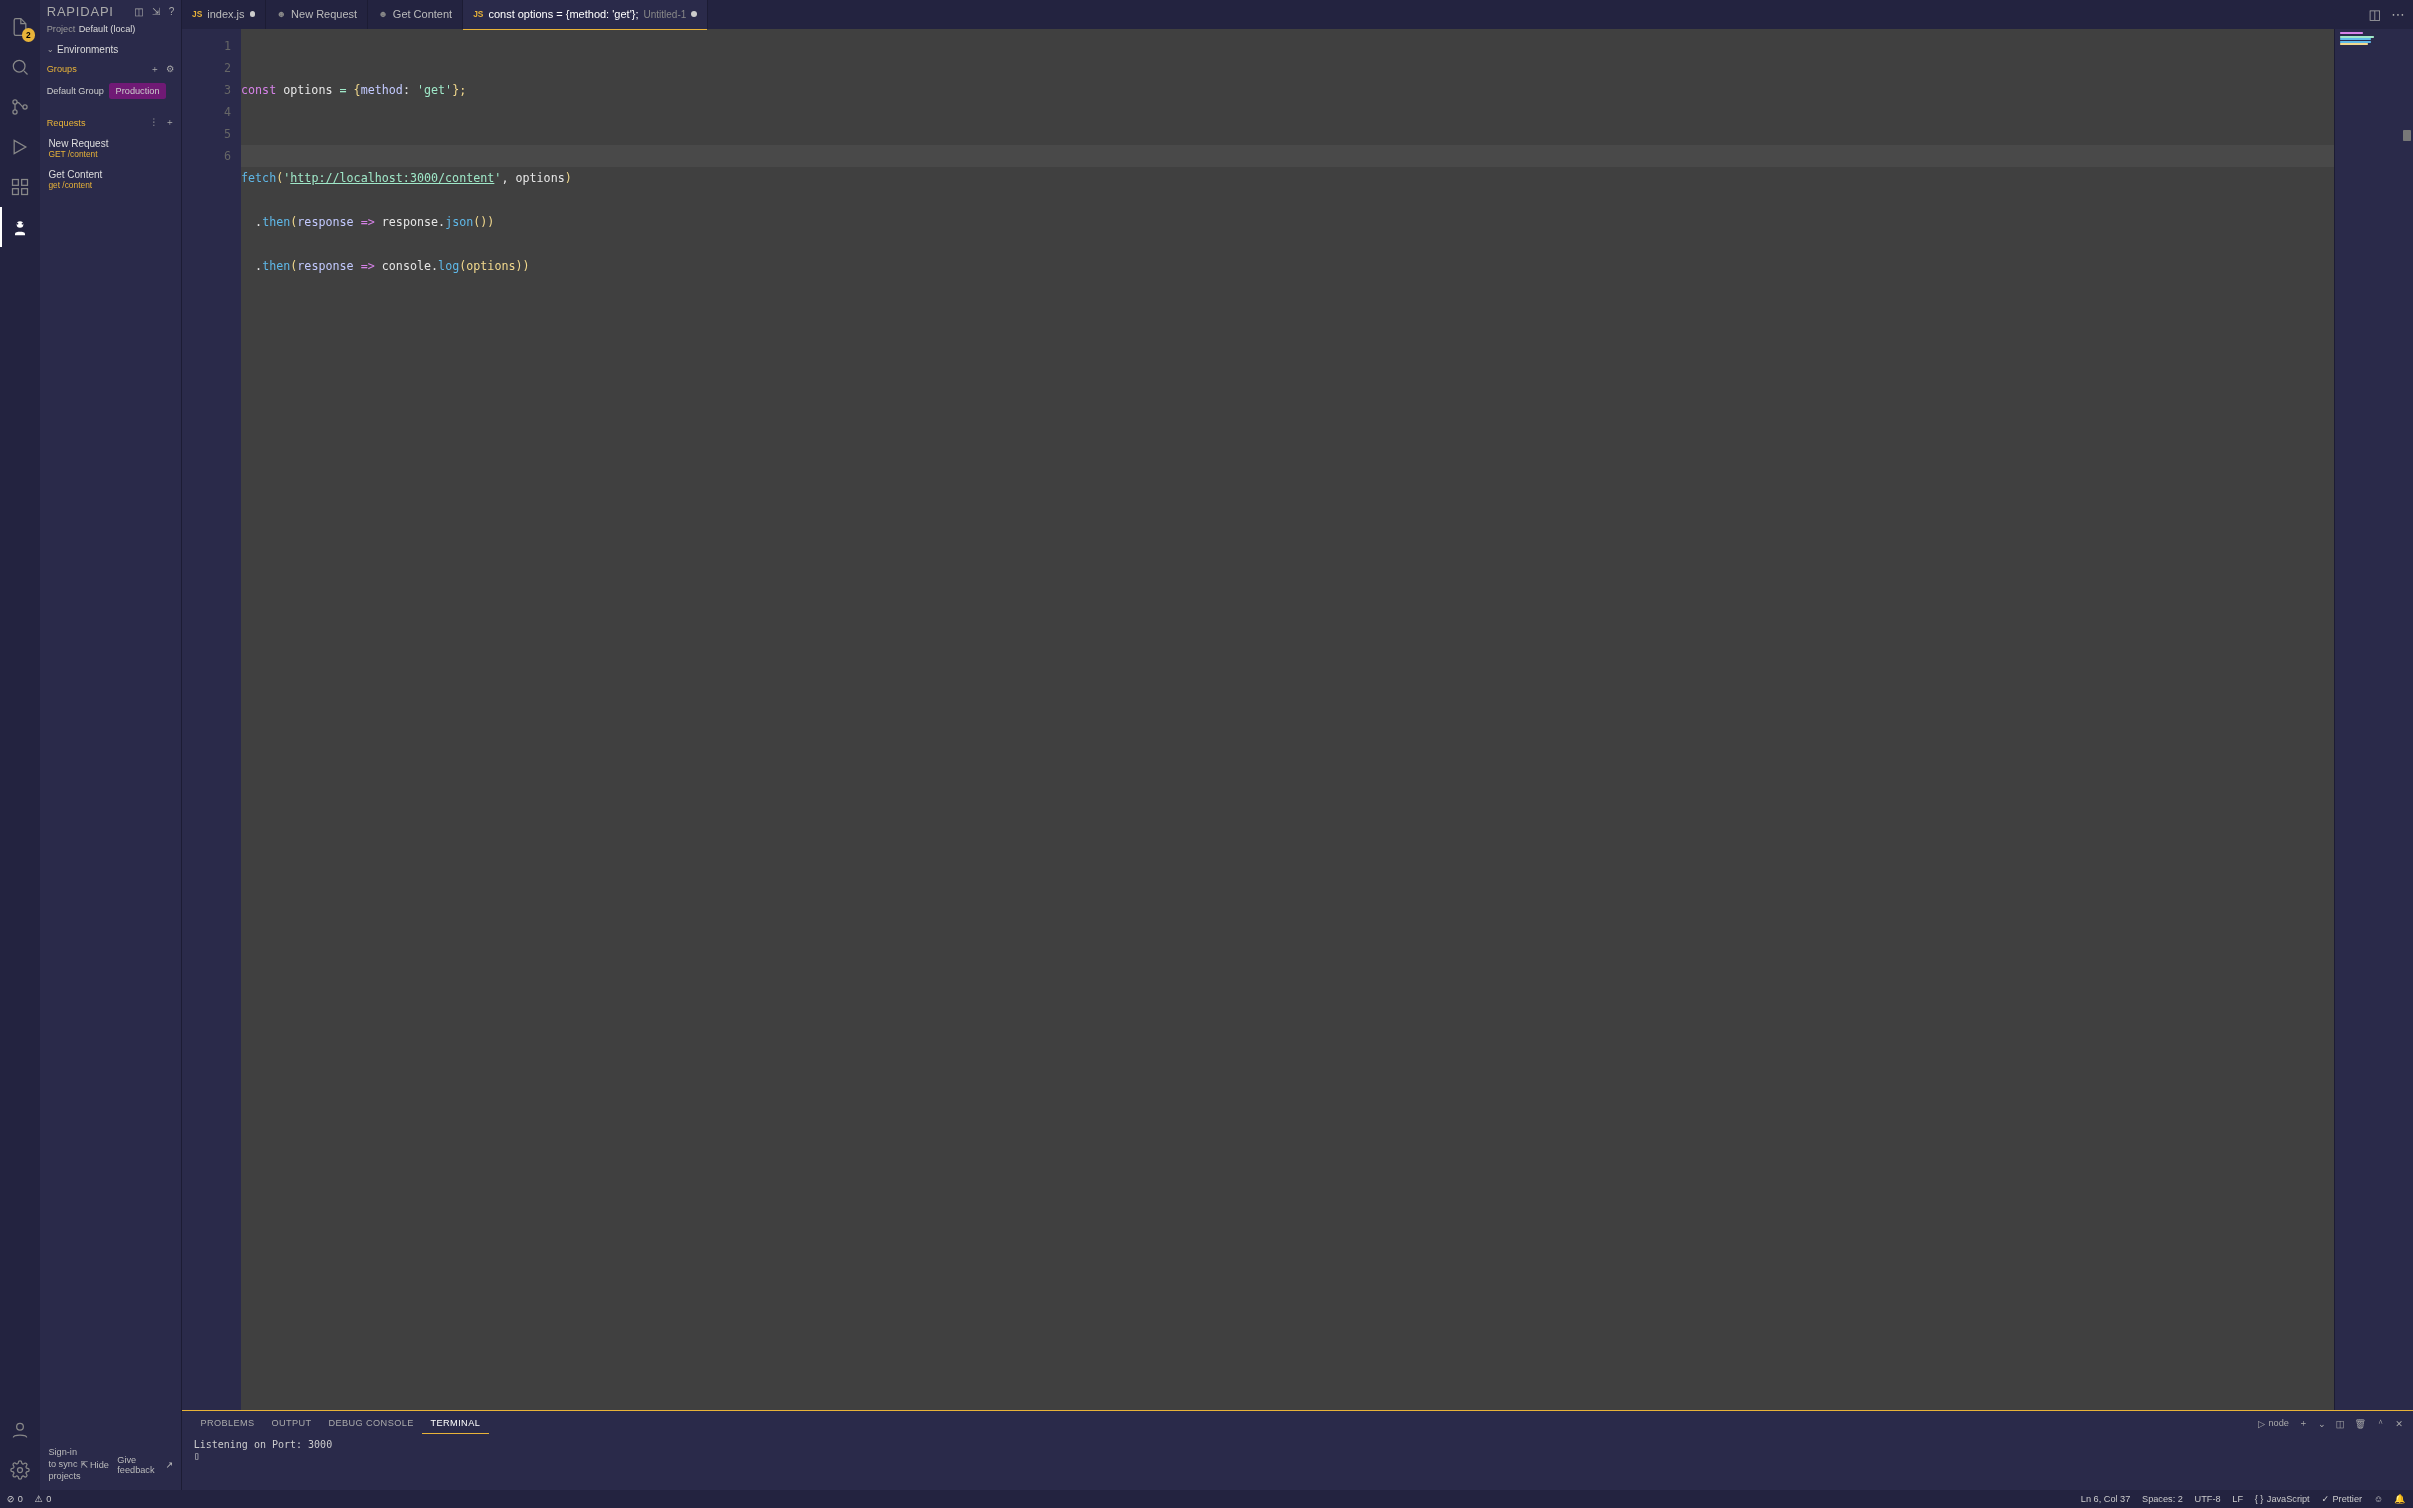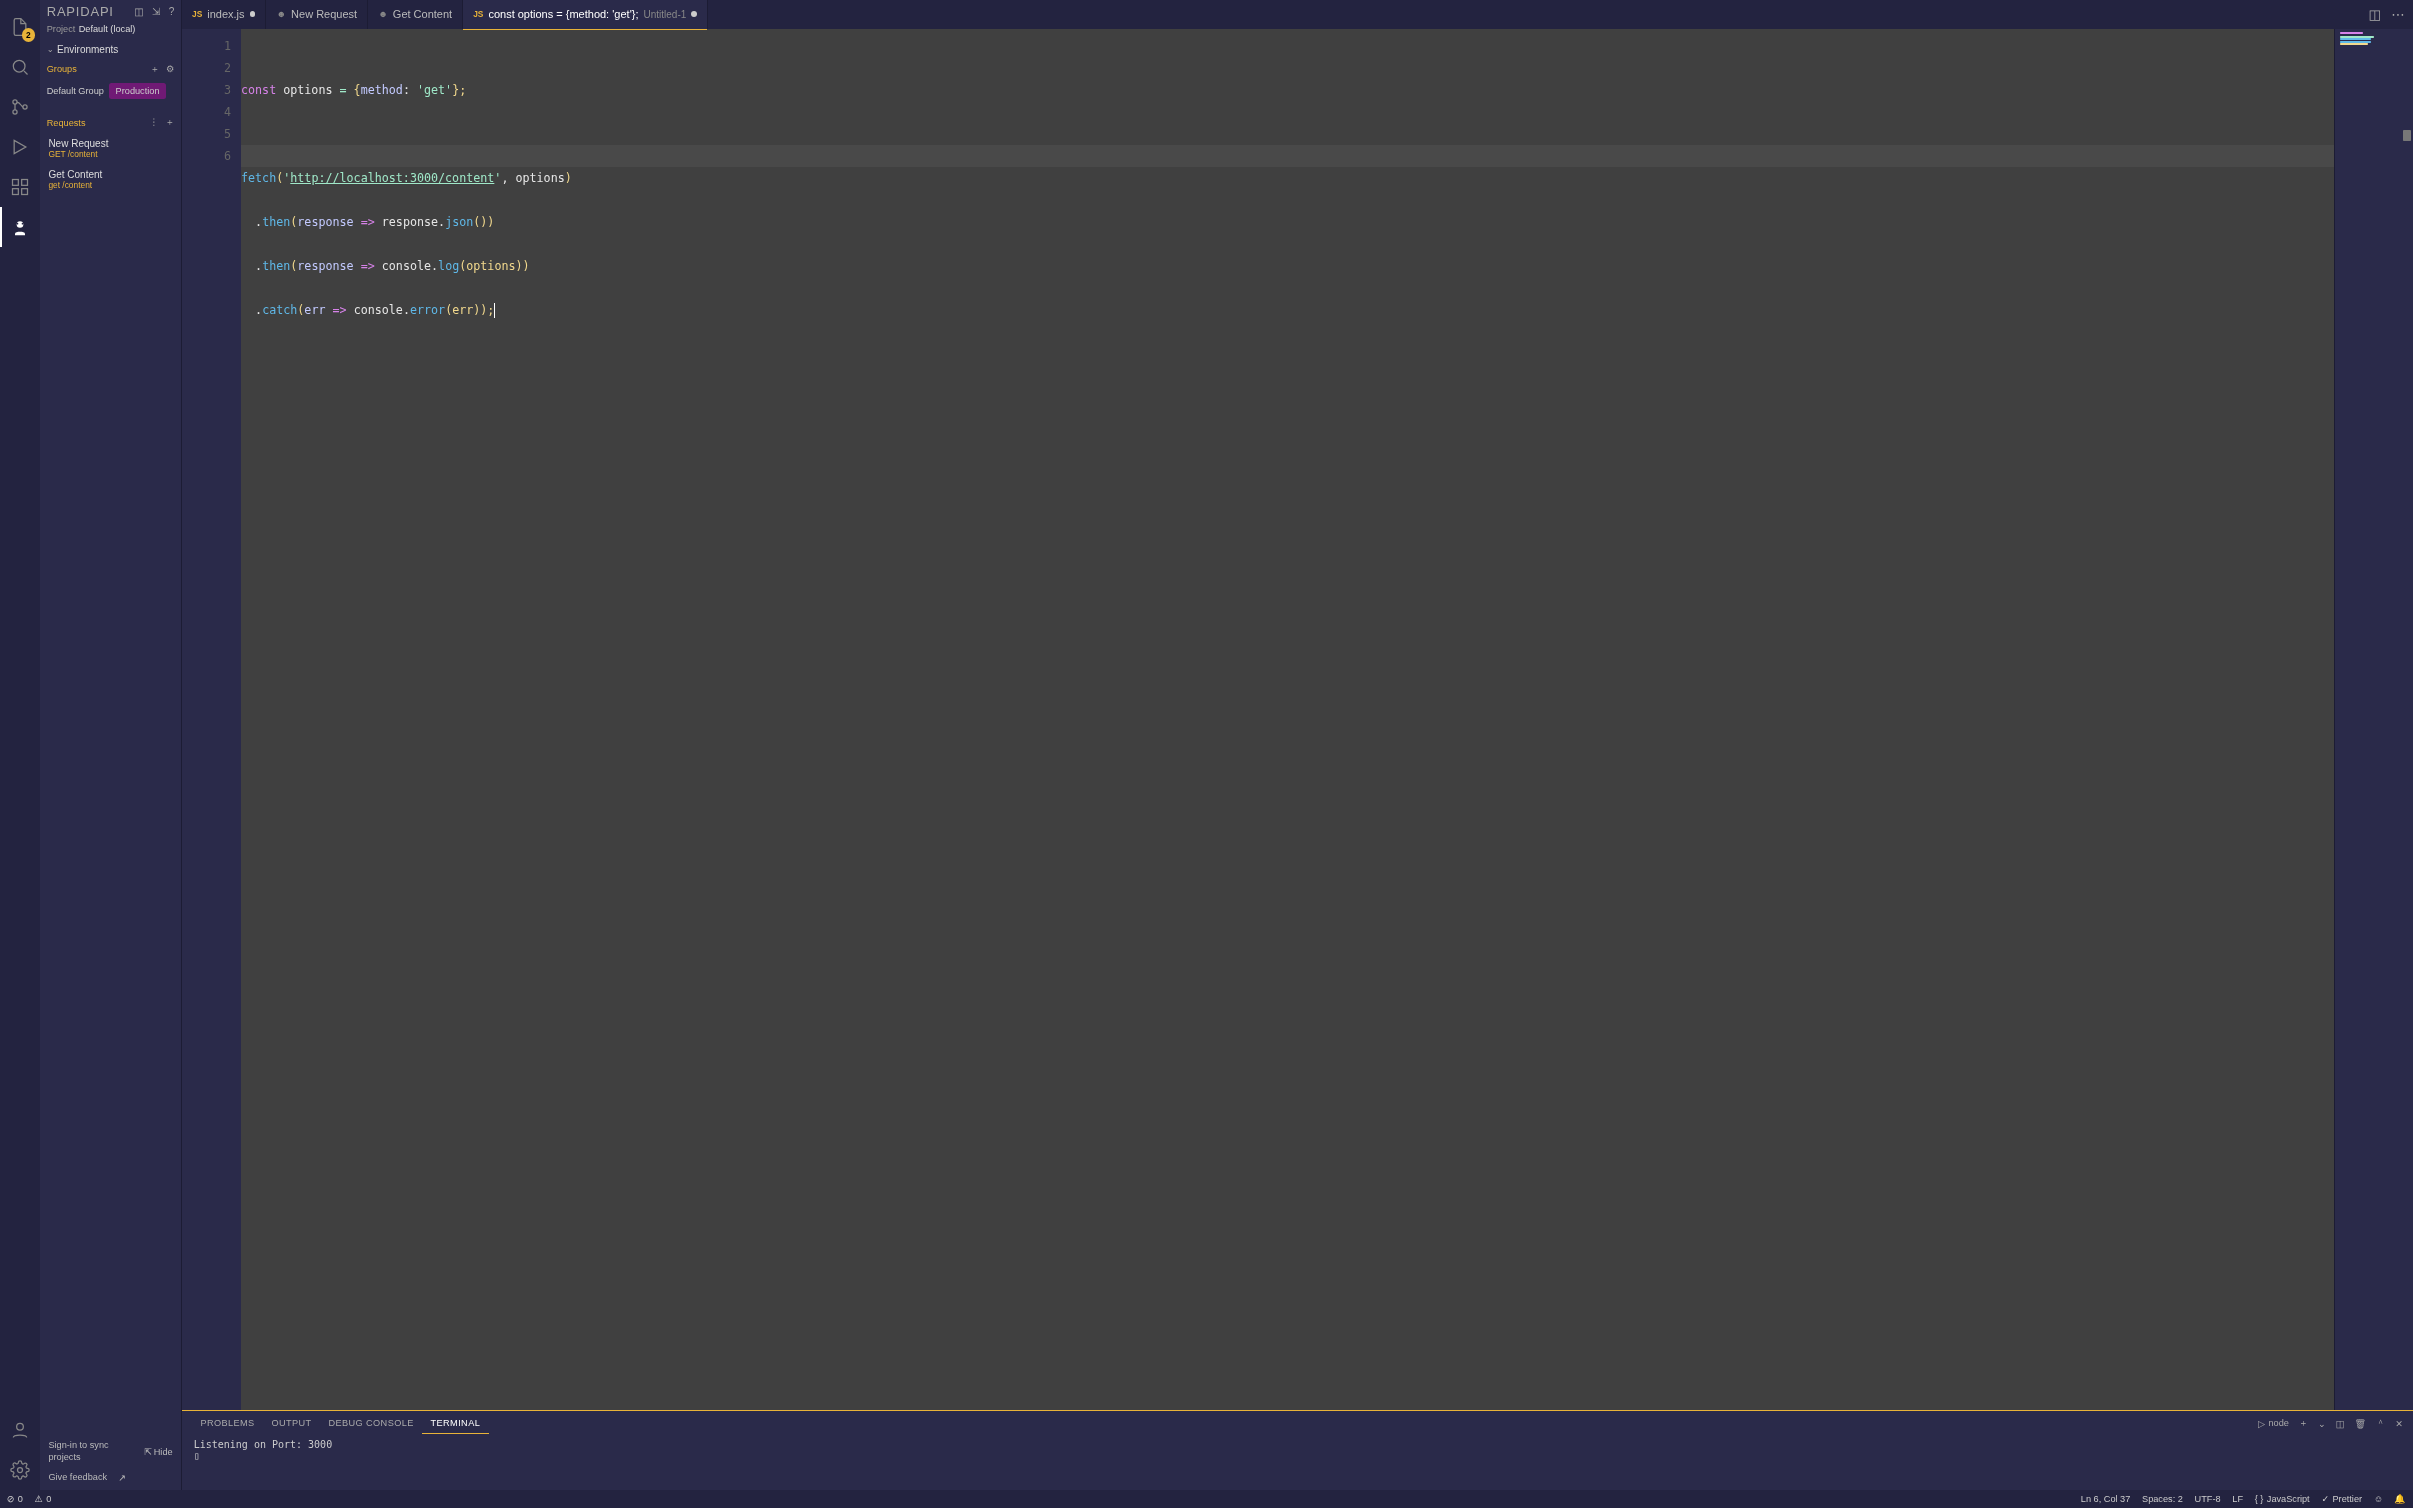--- a/index.html
+++ b/index.html
@@ -28,21 +28,21 @@
 .section-title .chev { margin-right:3.4px; font-size:8.4px; color:#aaa; }
 .sub-label { padding:3.4px 6.7px; color:#e8b339; font-size:9.2px; display:flex; align-items:center; }
 .sub-label .sicons { margin-left:auto; display:flex; gap:6.7px; color:#aaa; }
 .env-groups { padding:3.4px 6.7px; display:flex; gap:5px; align-items:center; }
 .env-groups .g1 { font-size:9.2px; color:#ccc; }
 .env-groups .g2 { font-size:9.2px; background:#701a75; padding:3.4px 6.7px; border-radius:2.5px; color:#ccc; }
 .req-item { padding:5px 8.4px; cursor:pointer; }
 .req-item .rname { font-size:10px; color:#ddd; }
 .req-item .rpath { font-size:8.4px; color:#e8b339; }
 .sidebar .flex-spacer { flex:1; }
-.sidebar-footer { padding:6.7px 8.4px; font-size:9.2px; display:flex; flex-direction:column; gap:8.4px; }
+.sidebar-footer { padding:6.7px 8.4px; font-size:9.2px; display:flex; gap:8.4px; }
 .sync-row { display:flex; align-items:center; justify-content:space-between; }
 .sync-row .sync-text { color:#bbb; line-height:1.3; max-width:80px; }
 .sync-row .hide { display:flex; align-items:center; gap:1.7px; color:#bbb; cursor:pointer; }
 .feedback-row { color:#bbb; display:flex; align-items:center; gap:11px; cursor:pointer; }
 
 
 .editor-area { flex:1; display:flex; flex-direction:column; background:#404040; }
 .tabbar { display:flex; height:28.5px; background:#232340; align-items:stretch; }
 .tab { display:flex; align-items:center; padding:0 10px; gap:5px; font-size:11px; color:#bbb; border-right:0.8px solid #1c1c34; cursor:pointer; position:relative; }
 .tab.active { background:#2a2a4a; color:#fff; }
@@ -262,21 +262,20 @@
           <div>5</div>
           <div>6</div>
         </div>
         <div class="code">
 <div class="hl" style="top:116px;"></div>
 <div><span class="tok-kw">const</span><span class="tok-id"> options </span><span class="tok-op">=</span><span class="tok-punc"> {</span><span class="tok-call">method</span><span class="tok-id">:</span><span class="tok-str"> 'get'</span><span class="tok-punc">};</span></div>
 <div>&nbsp;</div>
 <div><span class="tok-fn">fetch</span><span class="tok-punc">(</span><span class="tok-str">'</span><span class="tok-url">http://localhost:3000/content</span><span class="tok-str">'</span><span class="tok-id">, options</span><span class="tok-punc">)</span></div>
 <div><span class="tok-id">  .</span><span class="tok-fn">then</span><span class="tok-punc">(</span><span class="tok-call">response </span><span class="tok-kw">=&gt;</span><span class="tok-id"> response.</span><span class="tok-fn">json</span><span class="tok-punc">())</span></div>
 <div><span class="tok-id">  .</span><span class="tok-fn">then</span><span class="tok-punc">(</span><span class="tok-call">response </span><span class="tok-kw">=&gt;</span><span class="tok-id"> console.</span><span class="tok-fn">log</span><span class="tok-punc">(options</span><span class="tok-punc">))</span></div>
-<div><span class="tok-id">  .</span><span class="tok-fn">catch</span><span class="tok-punc">(</span><span class="tok-call">err </span><span class="tok-kw">=&gt;</span><span class="tok-id"> console.</span><span class="tok-fn">error</span><span class="tok-punc">(err</span><span class="tok-punc">));</span><span class="cursor"></span></div>
         </div>
       </div>
       <div class="minimap">
         <div class="mm-lines">
           <div class="mm-line c1"></div>
           <div class="mm-line" style="height:0.8px;"></div>
           <div class="mm-line c2"></div>
           <div class="mm-line c3"></div>
           <div class="mm-line c3"></div>
           <div class="mm-line c4"></div>

